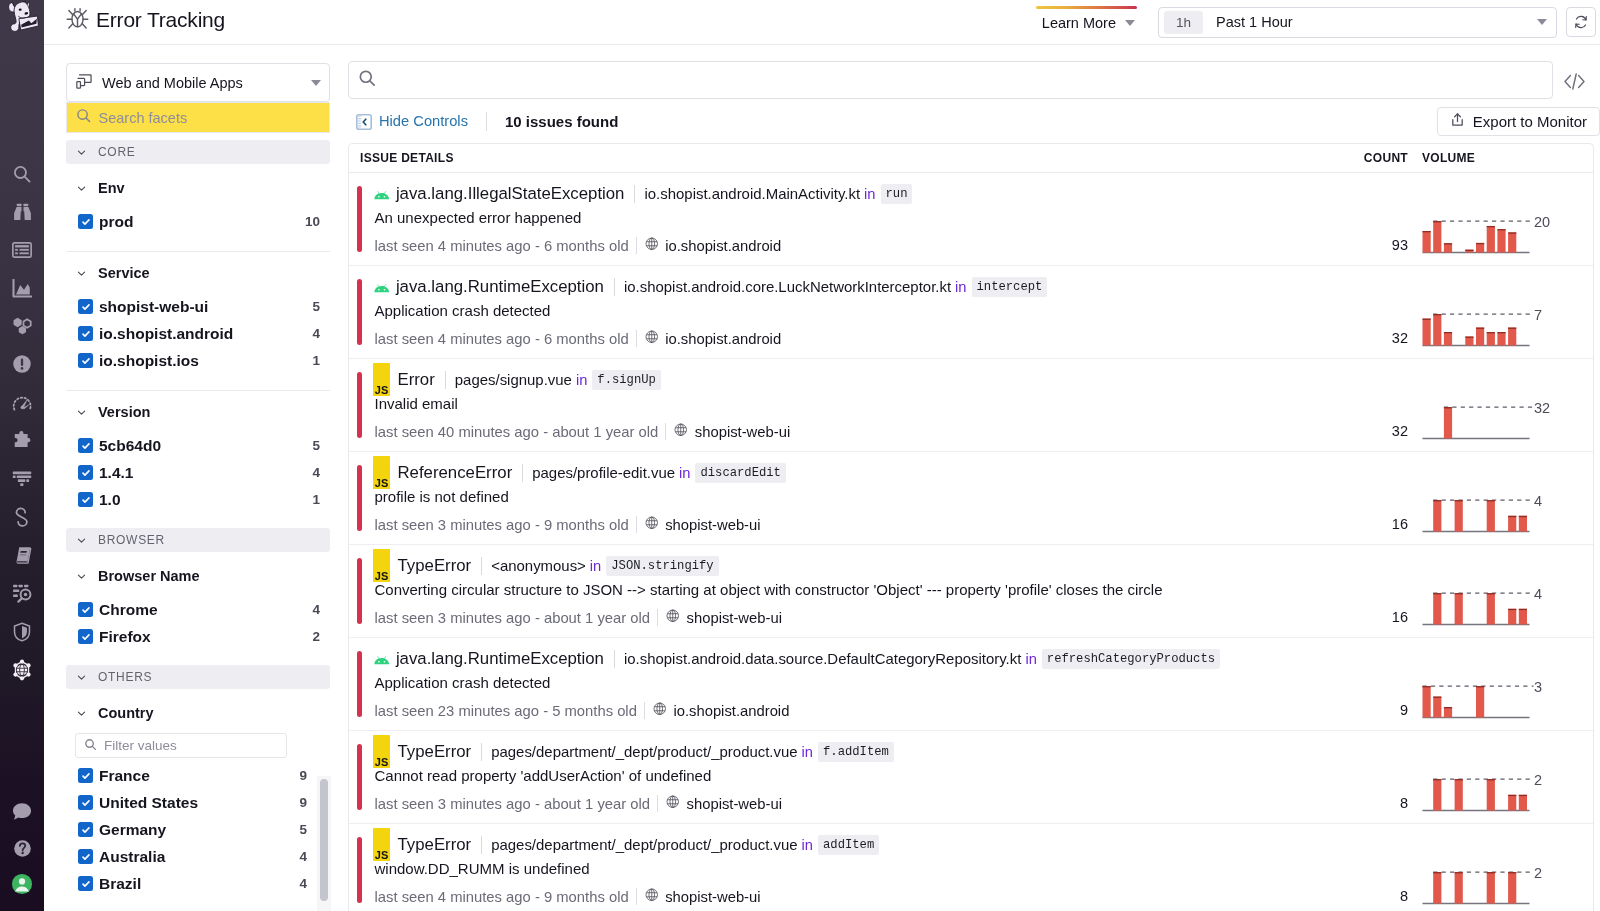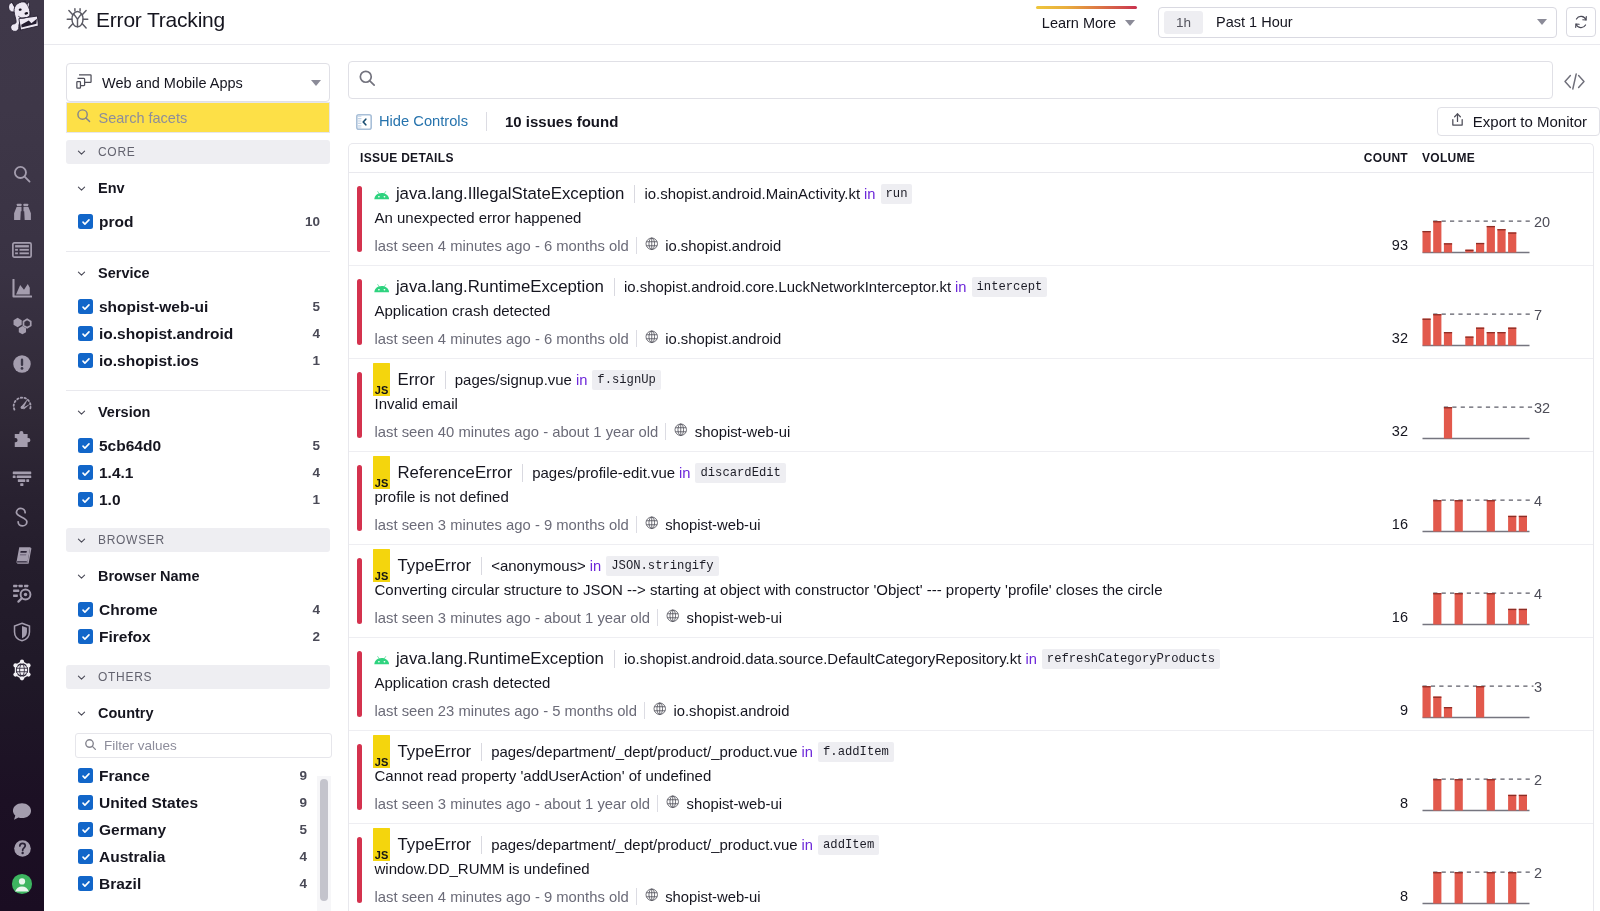--- a/index.html
+++ b/index.html
@@ -100,21 +100,21 @@
 .facet-values.scrollable .fv { padding-right:23px; }
 .cb {
   width:15px;height:15px;flex:0 0 15px;border-radius:2.5px;background:#1266c9;
   display:flex;align-items:center;justify-content:center;
 }
 .fv .lbl { font-size:15.5px; color:#15151f; }
 .fv .cnt { margin-left:auto; font-size:13.5px; color:#4a4a57; }
 .facet-divider { height:1px; background:#e9e9ee; margin:16px 0 0 0; }
 .filter-values {
   height:25px; margin:0 0 4px 9px; border:1px solid #e6e6eb; border-radius:3px;
-  display:flex; align-items:center; padding:0 8px; gap:7px; background:#fff; width:257px;
+  display:flex; align-items:center; padding:0 8px; gap:7px; background:#fff; width:212px;
 }
 .filter-values input { border:none;outline:none;font-size:13.5px;color:#15151f;background:transparent;width:100%;font-family:inherit;}
 .filter-values input::placeholder { color:#8d8d9b; }
 .sb-scroll { position:absolute; left:276px; top:734px; width:8px; height:122px; background:#c4c4cc; border-radius:4px;}
 .sb-track { position:absolute; left:273px; top:731px; width:14px; height:135px; background:#f6f6f8; }
 
 
 .content { flex:1; min-width:0; padding: 16px 0px 0 0; display:flex; flex-direction:column; }
 .search-row { display:flex; align-items:center; gap:0; }
 .search-box {

